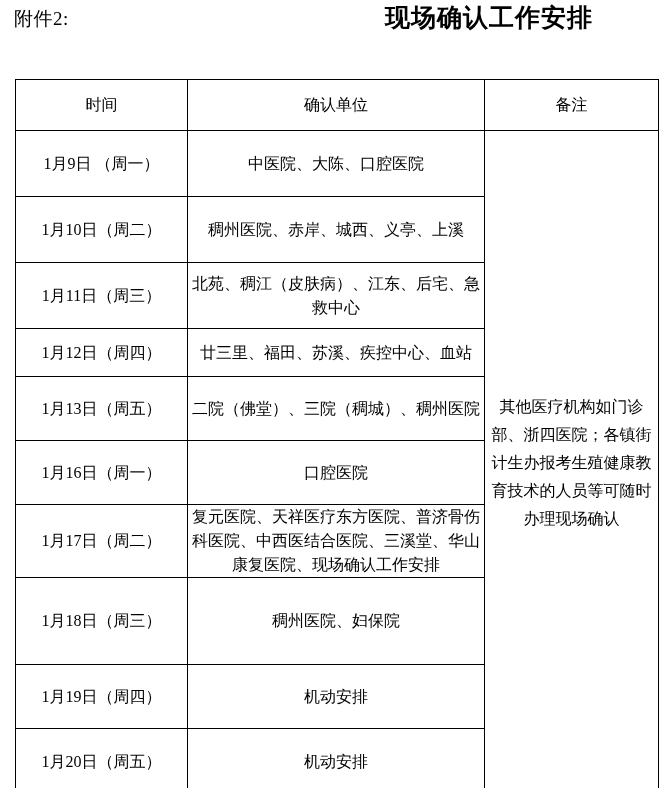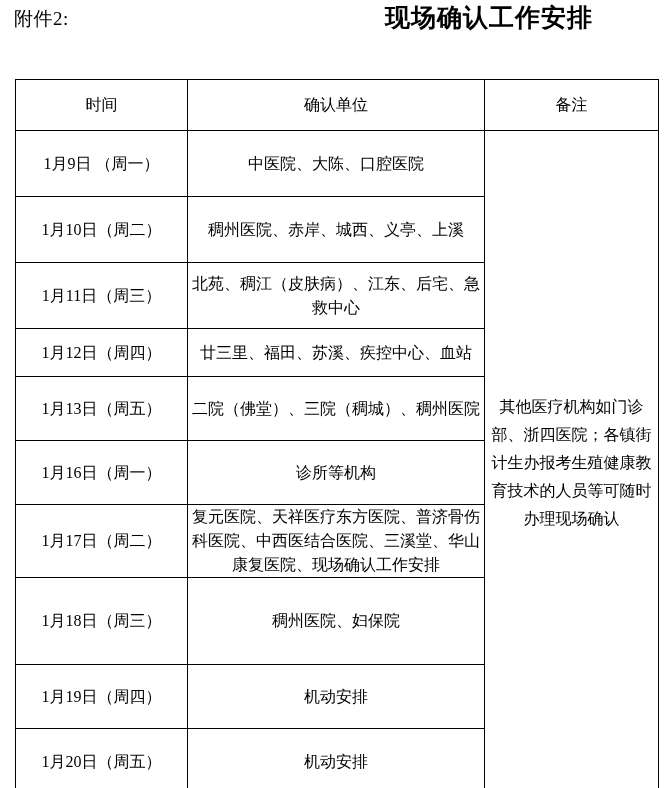--- a/index.html
+++ b/index.html
@@ -113,21 +113,21 @@
     <tr>
       <td class="date-cell">1月12日（周四）</td>
       <td class="units-cell">廿三里、福田、苏溪、疾控中心、血站</td>
     </tr>
     <tr>
       <td class="date-cell">1月13日（周五）</td>
       <td class="units-cell">二院（佛堂）、三院（稠城）、稠州医院</td>
     </tr>
     <tr>
       <td class="date-cell">1月16日（周一）</td>
-      <td class="units-cell">诊所等机构</td>
+      <td class="units-cell">口腔医院</td>
     </tr>
     <tr>
       <td class="date-cell">1月17日（周二）</td>
       <td class="units-cell">复元医院、天祥医疗东方医院、普济骨伤科医院、中西医结合医院、三溪堂、华山康复医院、现场确认工作安排</td>
     </tr>
     <tr>
       <td class="date-cell">1月18日（周三）</td>
       <td class="units-cell">稠州医院、妇保院</td>
     </tr>
     <tr>

